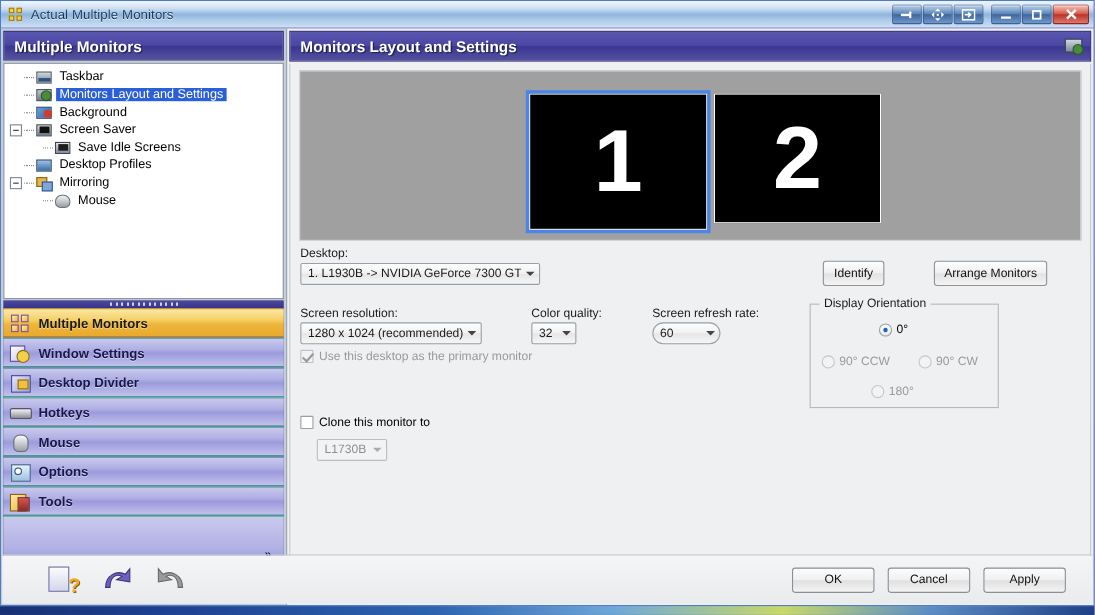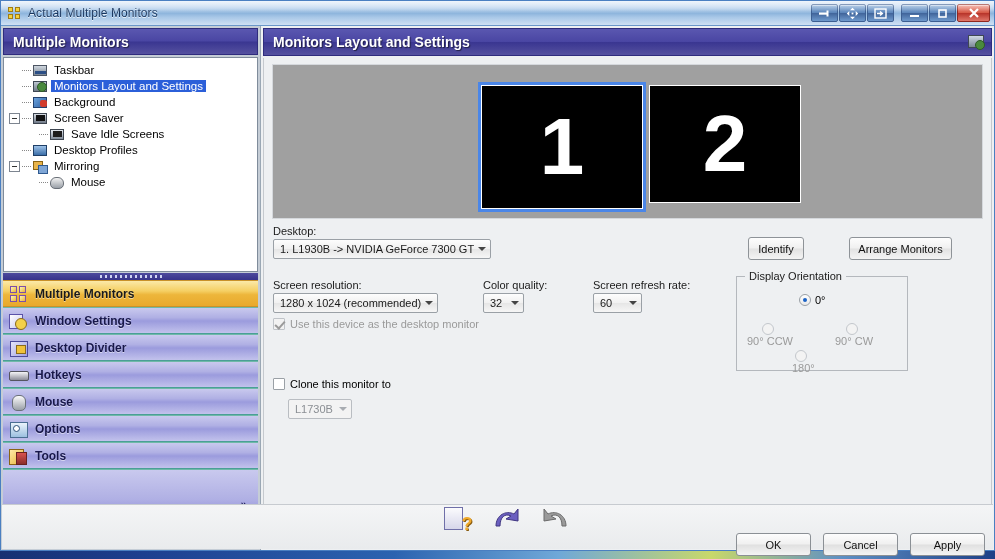--- a/index.html
+++ b/index.html
@@ -264,21 +264,21 @@
   .radio { position:absolute; display:flex; align-items:center; font-size:11px; white-space:nowrap; }
   .rdot {
     width:12px;height:12px;border-radius:50%;margin-right:4px;flex:0 0 auto;
     border:1px solid #9aa0a6; background:linear-gradient(180deg,#fff,#e9e9e9);
     position:relative;
   }
   .rdot.on:after{
     content:""; position:absolute; left:3px; top:3px; width:4px; height:4px;
     border-radius:50%; background:#1b63c6;
   }
-  .radio.disabled { color:#9a9a9a;flex-direction:column; }
+  .radio.disabled { color:#9a9a9a; }
   .radio.disabled .rdot { border-color:#c3c7cc; background:#f3f3f3; }
   
   #hscroll {
     position:absolute; left:0; right:0; bottom:0; height:17px;
     background:#f0f0f0; border-top:1px solid #d3d6da;
     display:flex; align-items:center;
   }
   #hscroll .sbtn {
     width:16px;height:15px;flex:0 0 16px;
     display:flex;align-items:center;justify-content:center;
@@ -295,21 +295,21 @@
   }
   #hscroll .thumb .grip{
     width:7px;height:8px;
     background:repeating-linear-gradient(90deg,#8d9196 0 1px,transparent 1px 3px);
   }
   
   #footer {
     position:absolute; left:1px; right:1px; bottom:1px; height:45px;
     background:linear-gradient(180deg,#f4f5f6,#e9ebed);
     border-top:1px solid #c7cbd0;
-    display:flex; align-items:center; padding:0 8px;flex-direction:column;
+    display:flex; align-items:center; padding:0 24px;
   }
   #footer-left { display:flex; align-items:center; gap:18px; margin-left:18px; }
   .ftool { width:30px;height:28px;position:relative; }
   .help-ic:before{content:"";position:absolute;left:0;top:2px;width:17px;height:21px;background:linear-gradient(180deg,#fbfbfd,#d6d6ea);border:1px solid #6f6fa8;}
   .help-ic:after{content:"?";position:absolute;right:1px;bottom:0px;font-size:18px;font-weight:bold;color:#f0a92b;line-height:18px;text-shadow:1px 1px 0 #8a5c10;}
   .undo-ic svg,.redo-ic svg{display:block}
   #footer-right { margin-left:auto; display:flex; gap:12px; }
   .fbtn {
     width:75px;height:23px;
     background:linear-gradient(180deg,#fdfdfd 0%,#f0f0f0 48%,#e0e0e0 52%,#f4f4f4 100%);
@@ -513,28 +513,28 @@
           <span class="arw"></span>
         </div>
 
         <span class="flabel" style="left:219px; top:221px;">Color quality:</span>
         <div class="combo" style="left:219px; top:235px; width:41px;">
           <span class="cval">32</span>
           <span class="arw"></span>
         </div>
 
         <span class="flabel" style="left:329px; top:221px;">Screen refresh rate:</span>
-        <div class="combo" style="left:329px; top:235px; width:49px;">
+        <div class="combo" style="left:329px; top:235px; width:62px;border-radius:10px;">
           <span class="cval">60</span>
           <span class="arw"></span>
         </div>
 
         <div class="chkrow disabled" style="left:9px; top:260px;">
           <span class="chk checked"></span>
-          <span>Use this device as the desktop monitor</span>
+          <span>Use this desktop as the primary monitor</span>
         </div>
         <div class="chkrow" style="left:9px; top:320px;">
           <span class="chk"></span>
           <span>Clone this monitor to</span>
         </div>
         <div class="combo disabled" style="left:24px; top:341px; width:64px;">
           <span class="cval">L1730B</span>
           <span class="arw"></span>
         </div>
 

